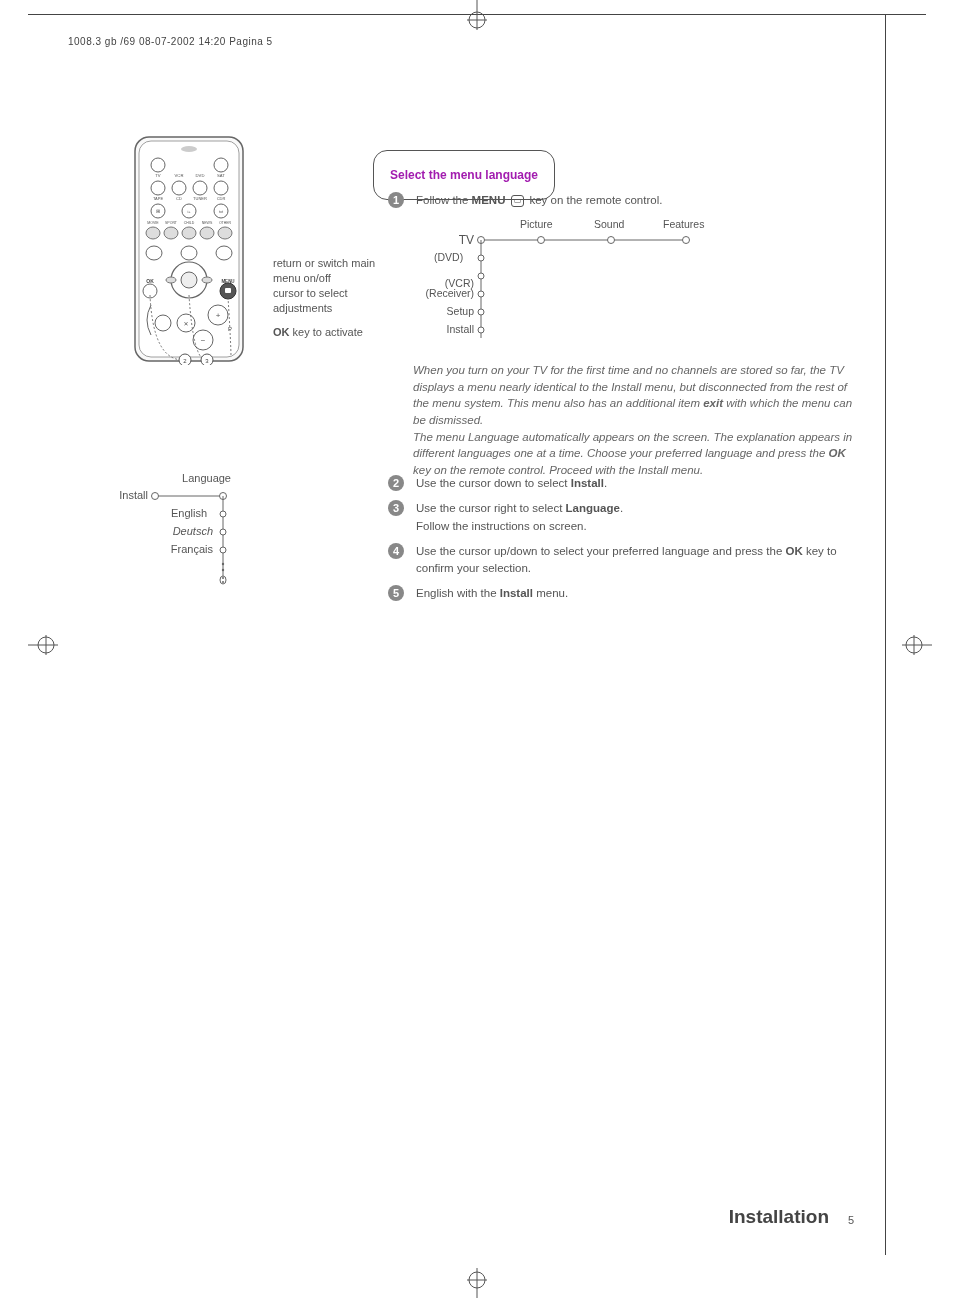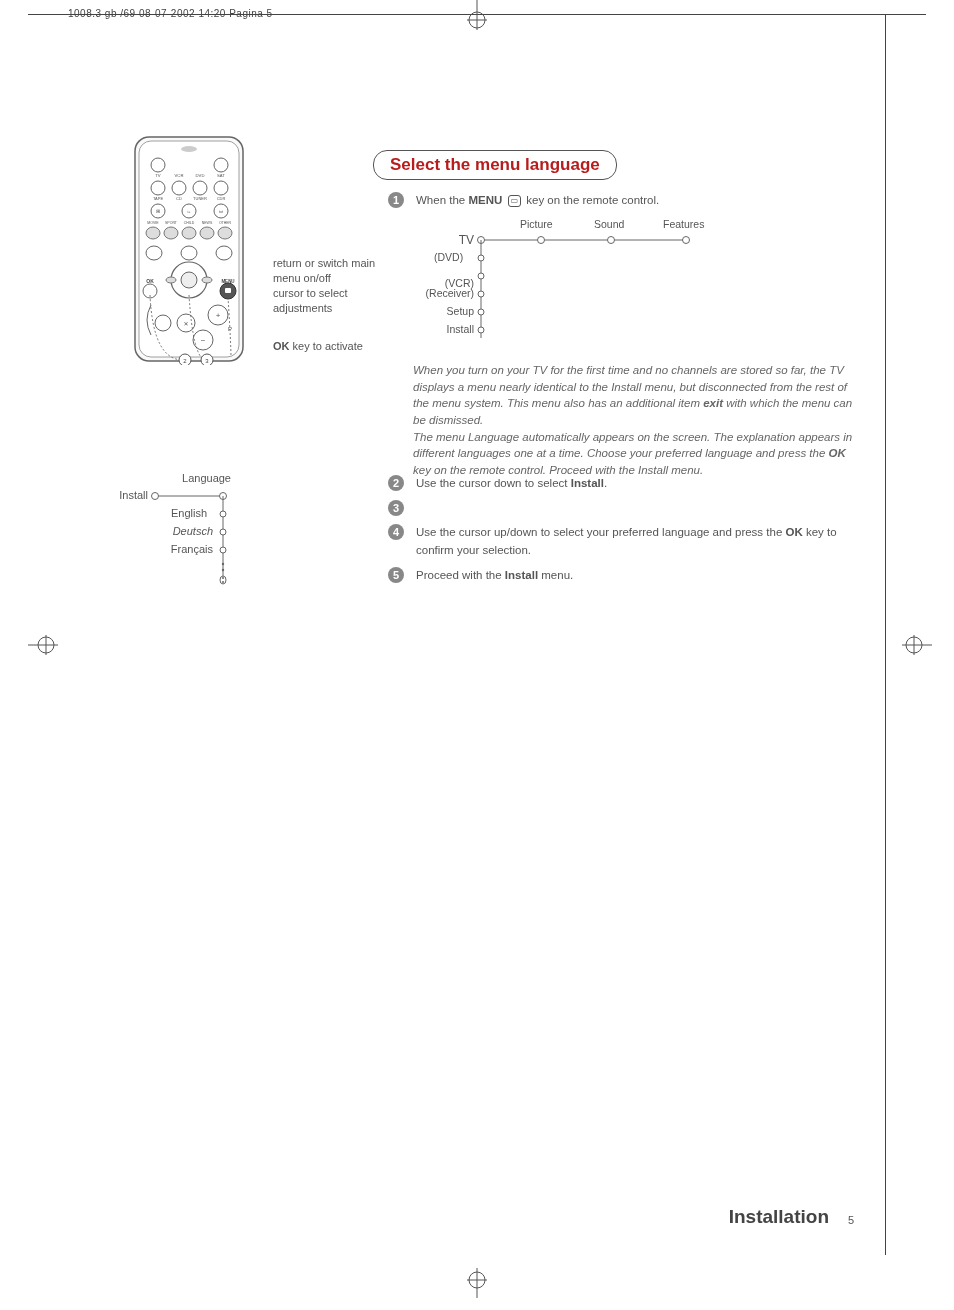--- a/index.html
+++ b/index.html
@@ -1,34 +1,34 @@
 <!DOCTYPE html>
 <html><head>
 <meta charset="utf-8">
 <style>
   * { box-sizing: border-box; margin: 0; padding: 0; }
   body { width: 954px; height: 1310px; font-family: Arial, Helvetica, sans-serif; position: relative; background: #fff; color: #555; }
   .header-strip { position: absolute; top: 14px; left: 28px; right: 28px; border-top: 1px solid #444; }
-  .header-text { position: absolute; top: 8px; left: 68px; font-size: 10px; color: #444; letter-spacing: 0.05em; }
+  .header-text { position: absolute; top: 36px; left: 68px; font-size: 10px; color: #444; letter-spacing: 0.05em; }
   .crop-mark-top { position:absolute; top:0; left:50%; transform:translateX(-50%);}
   .crop-mark-top svg, .crop-mark-bottom svg, .crop-mark-left svg, .crop-mark-right svg { display:block;}
   .crop-mark-bottom { position:absolute; bottom:12px; left:50%; transform:translateX(-50%);}
   .crop-mark-left { position:absolute; top:630px; left:28px;}
   .crop-mark-right { position:absolute; top:630px; right:22px;}
   .page-vline-right { position:absolute; top:14px; bottom:55px; right:68px; border-left:1px solid #444;}
 
   .remote { position:absolute; top:135px; left:133px; width:115px; }
   .remote svg { width:115px; height:auto;}
 
   .remote-labels { position:absolute; top:256px; left:273px; width:120px; font-size:11px; line-height:1.35; color:#555;}
   .remote-labels .l1 { }
-  .remote-labels .l2 { margin-bottom:24px;}
+  .remote-labels .l2 { margin-bottom:10px;}
   .remote-labels .bold { font-weight:bold;}
 
-  .section-title-pill { position:absolute; top:150px; left:373px; border:1px solid #555; border-radius:14px; padding:4px 16px; font-weight:bold; font-size:17px; color:#b91c1c;}
+  .section-title-pill { position:absolute; top:150px; left:373px; border:1px solid #555; border-radius:14px; padding:17px 16px; font-weight:bold; font-size:12px; color:#a21caf;}
 
   .step-badge { display:inline-block; width:16px; height:16px; border-radius:50%; background:#888; color:#fff; font-size:11px; font-weight:bold; text-align:center; line-height:16px; flex-shrink:0;}
   .step-row { display:flex; gap:12px; margin-bottom:8px;}
   .step-row .txt { font-size:11.5px; line-height:1.5; color:#555;}
   .step-row .txt .bold { font-weight:bold;}
 
   .steps-container { position:absolute; top:192px; left:388px; width:465px;}
   .menu-icon { display:inline-block; border:1px solid #555; border-radius:3px; padding:0 2px; font-size:8px; vertical-align:middle; line-height:10px; margin:0 2px;}
 
   .tv-menu-diagram { position:absolute; top:218px; left:416px; width:290px;}
@@ -167,21 +167,21 @@
   <div class="l2">cursor to select adjustments</div>
   <div class="l3"><span class="bold">OK</span><span> key to activate</span></div>
 </div>
 
 <div class="section-title-pill">Select the menu language</div>
 
 <div class="steps-container">
   <div class="step-row">
     <span class="step-badge">1</span>
     <div class="txt">
-      <span>When the </span><span class="bold">MENU</span>
+      <span>Follow the </span><span class="bold">MENU</span>
       <span class="menu-icon">▭</span>
       <span> key on the remote control.</span>
     </div>
   </div>
 </div>
 
 <div class="tv-menu-diagram">
   <svg width="290" height="130">
 
     <line x1="65" y1="22" x2="270" y2="22" stroke="#666" stroke-width="1"></line>
@@ -213,28 +213,29 @@
   <span>The menu Language automatically appears on the screen. The explanation appears in different languages one at a time. Choose your preferred language and press the </span><span class="bold">OK</span><span> key on the remote control. Proceed with the Install menu.</span>
 </div>
 
 <div class="steps-2to5">
   <div class="step-row">
     <span class="step-badge">2</span>
     <div class="txt"><span>Use the cursor down to select </span><span class="bold">Install</span><span>.</span></div>
   </div>
   <div class="step-row">
     <span class="step-badge">3</span>
+    <div class="txt"><span>Use the cursor right to select </span><span class="bold">Language</span><span>.</span><br><span>Follow the instructions on screen.</span></div>
   </div>
   <div class="step-row">
     <span class="step-badge">4</span>
     <div class="txt"><span>Use the cursor up/down to select your preferred language and press the </span><span class="bold">OK</span><span> key to confirm your selection.</span></div>
   </div>
   <div class="step-row">
     <span class="step-badge">5</span>
-    <div class="txt"><span>Proceed with the </span><span class="bold">Install</span><span> menu.</span></div>
+    <div class="txt"><span>English with the </span><span class="bold">Install</span><span> menu.</span></div>
   </div>
 </div>
 
 <div class="lang-diagram">
   <span class="hdr" style="right:14px;">Language</span>
   <svg width="130" height="110" style="position:absolute; top:14px; left:0;">
     <line x1="40" y1="10" x2="108" y2="10" stroke="#666"></line>
     <circle cx="40" cy="10" r="3.5" fill="#fff" stroke="#666"></circle>
     <circle cx="108" cy="10" r="3.5" fill="#fff" stroke="#666"></circle>
     <line x1="108" y1="10" x2="108" y2="95" stroke="#666"></line>

